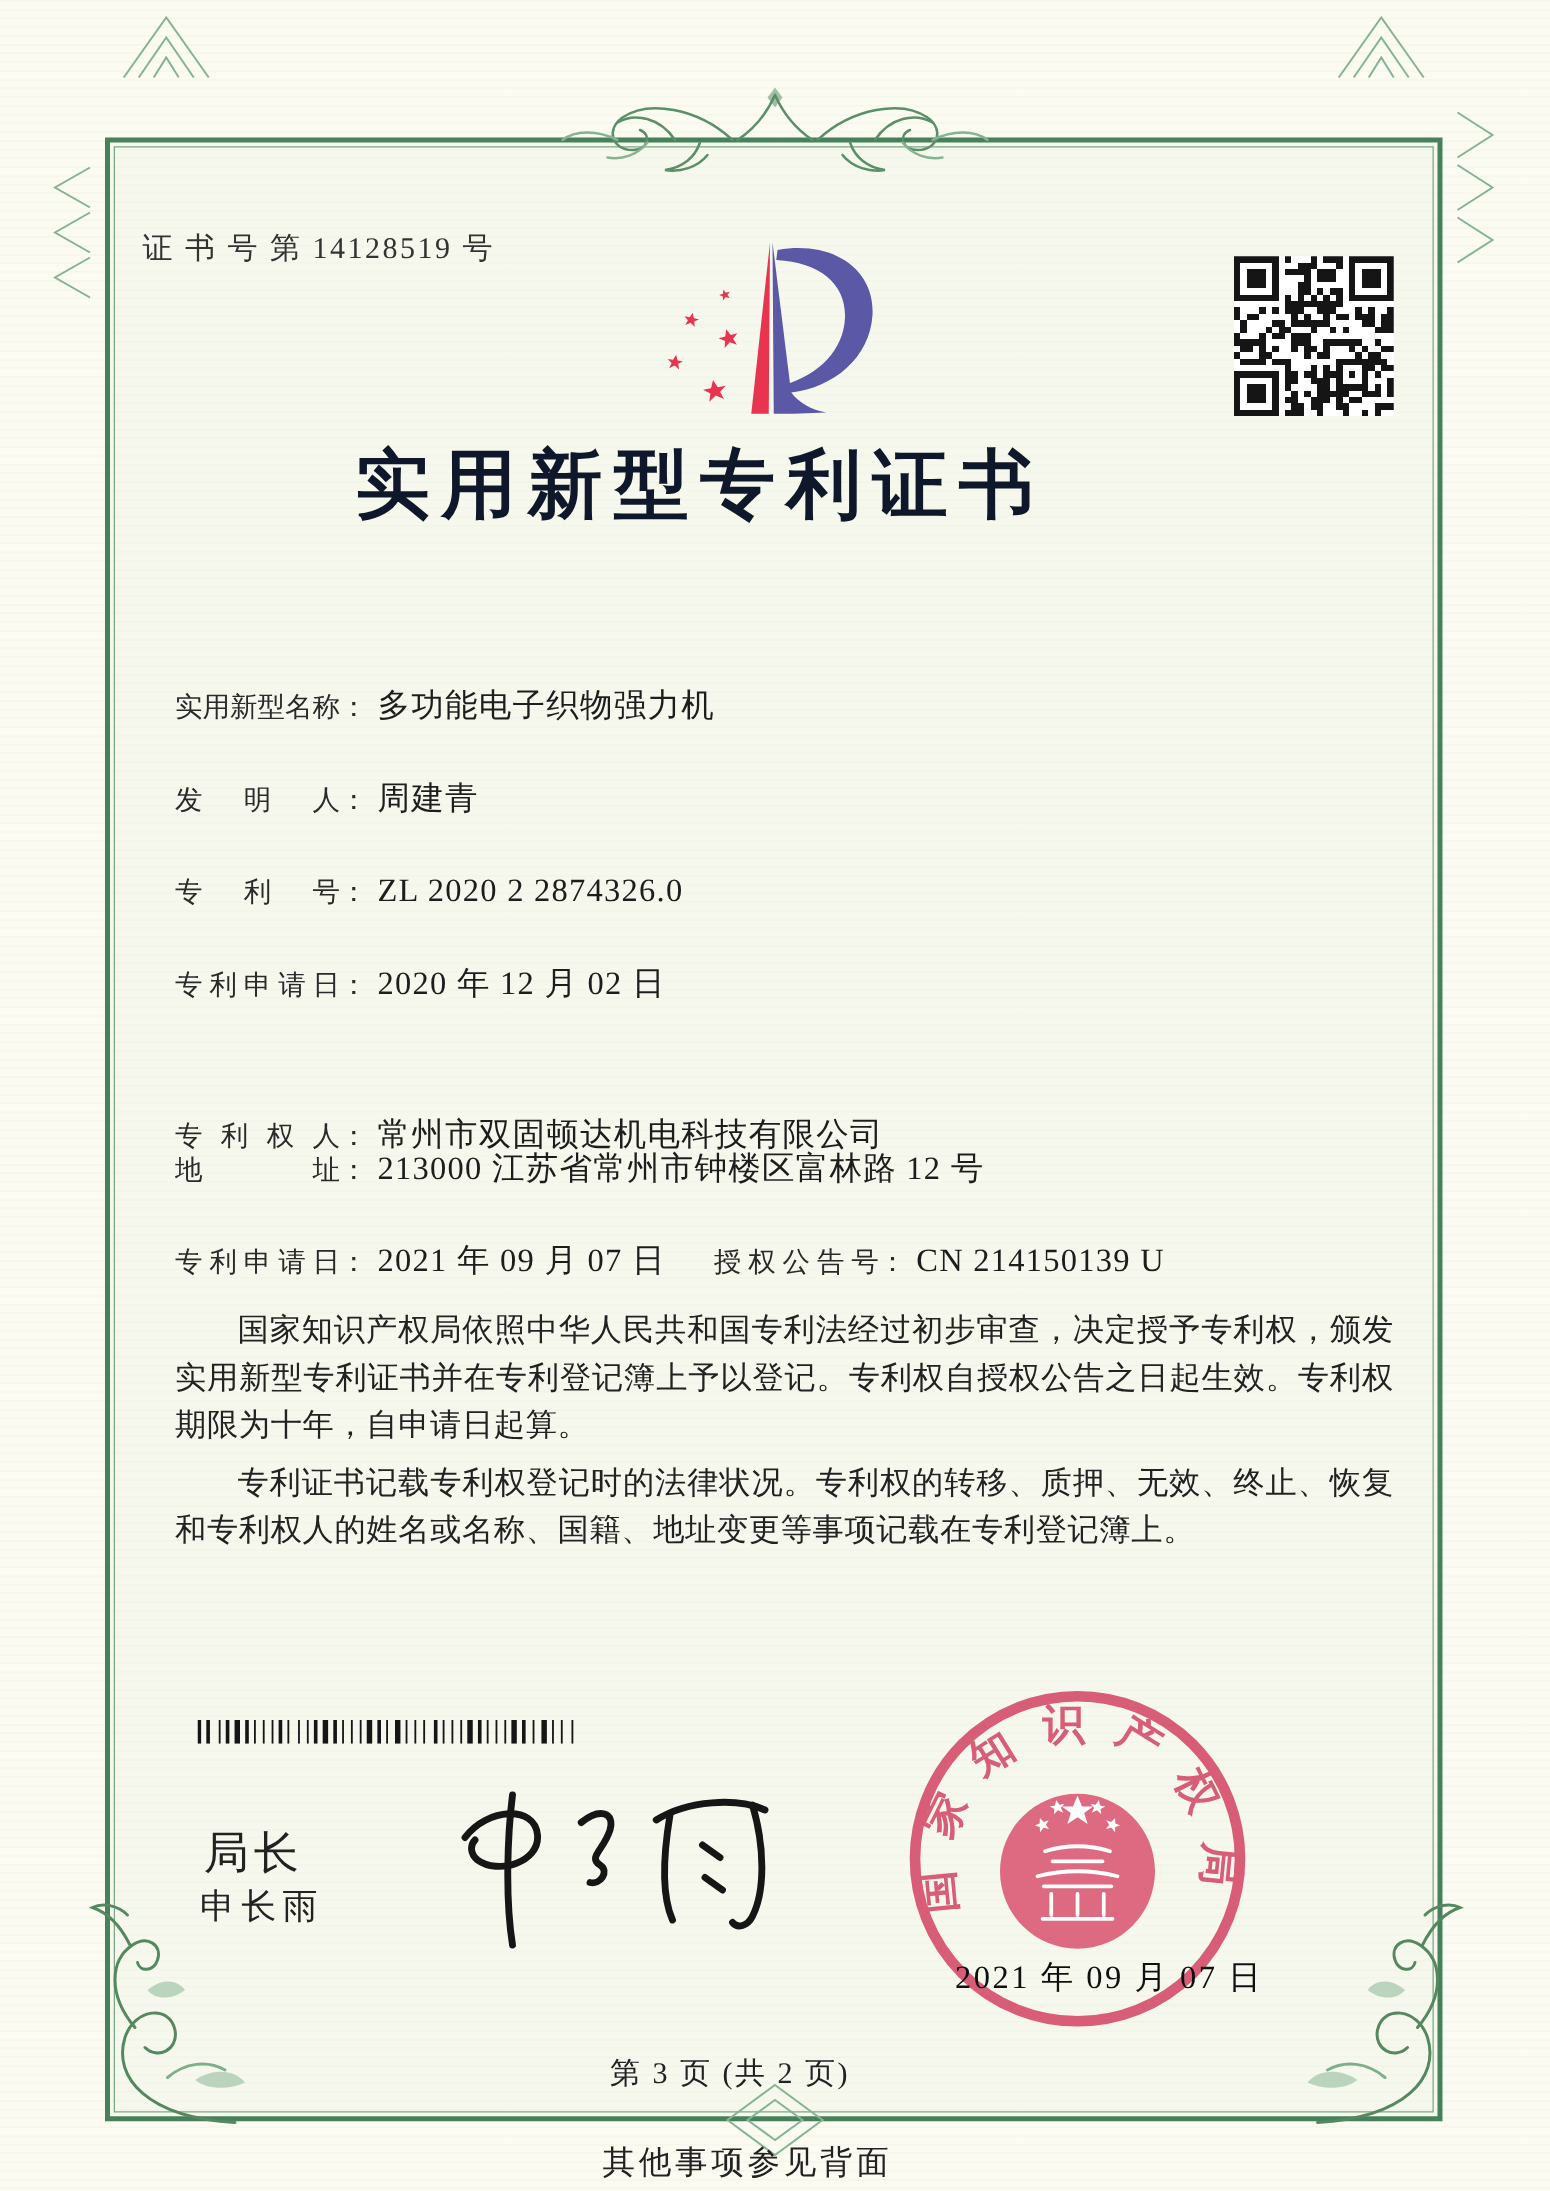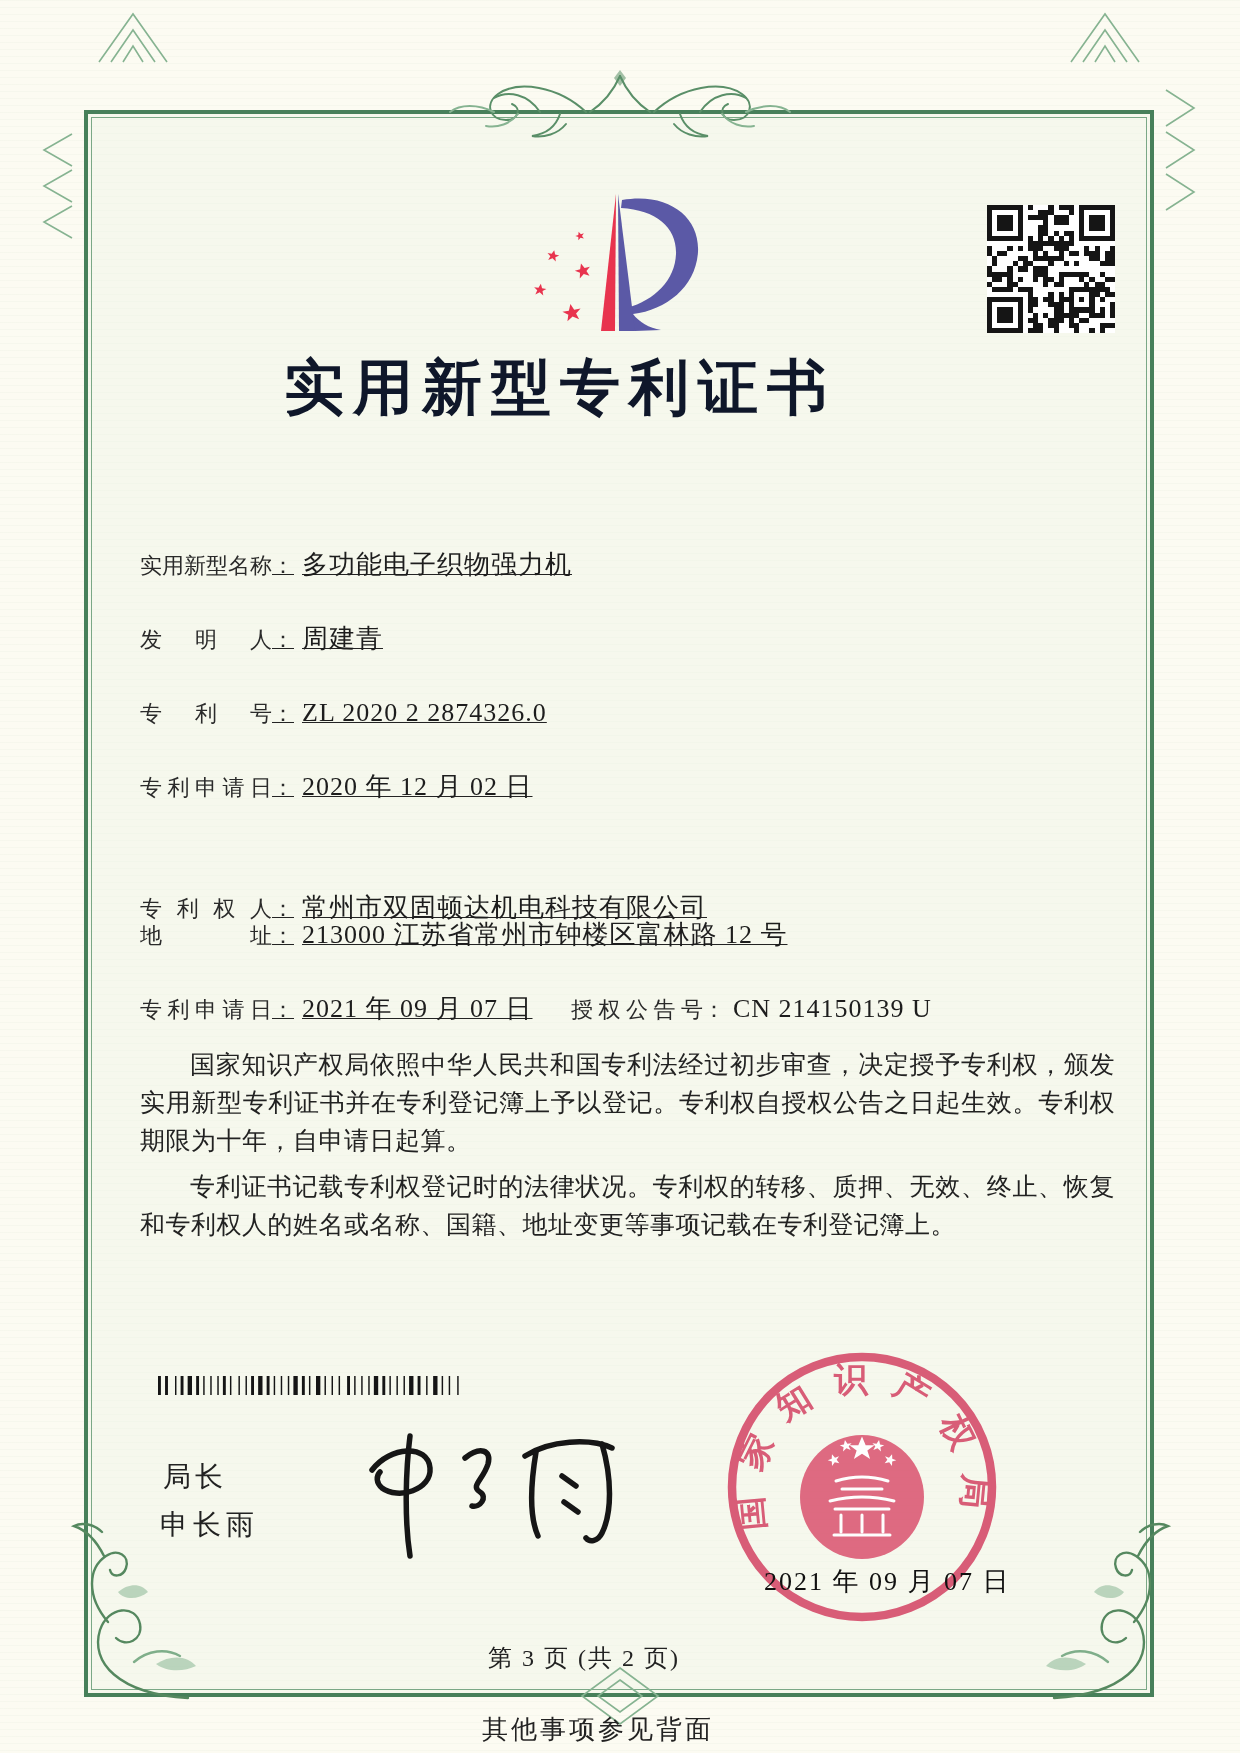--- a/index.html
+++ b/index.html
@@ -12,33 +12,33 @@
   .frame{position:absolute;left:84px;top:110px;width:1070px;height:1587px;
          border:4px solid #47805a;background:rgba(236,243,228,.35);box-sizing:border-box;}
   .frame::after{content:"";position:absolute;inset:3px;border:1px solid #7aa886;}
   .orn{position:absolute;pointer-events:none;}
   
   .certno{position:absolute;left:114px;top:182px;font-size:24px;letter-spacing:2px;color:#333;}
   
   .title{position:absolute;left:60px;right:180px;top:348px;margin:0;text-align:center;
          font-size:60px;font-weight:700;letter-spacing:9px;color:#0f172a;}
   
-  .frow{position:absolute;left:140px;right:100px;line-height:34px;text-decoration:underline;}
+  .frow{position:absolute;left:140px;right:100px;line-height:34px;}
   .flabel{display:inline-block;width:132px;text-align:justify;text-align-last:justify;
           font-size:22px;color:#2a2a2a;vertical-align:baseline;}
   .fcolon{font-size:22px;color:#2a2a2a;}
   .fvalue{font-size:26px;margin-left:8px;letter-spacing:1px;color:#1d1d1d;}
   .grant2{position:absolute;left:411px;top:0;margin-left:20px;}
   
   .bodytext{position:absolute;left:140px;top:1046px;width:975px;}
   .bodytext p{margin:0 0 0;font-size:25px;line-height:38px;text-align:justify;
               text-indent:50px;letter-spacing:.5px;color:#222;}
   .bodytext p + p{margin-top:8px;}
   
-  .signer-title{position:absolute;left:163px;top:1458px;font-size:28px;
+  .signer-title{position:absolute;left:163px;top:1458px;font-size:36px;
                 font-family:"Liberation Sans","DejaVu Sans",sans-serif;color:#222;letter-spacing:4px;text-align:center;}
   .signer-name{position:absolute;left:160px;top:1506px;font-size:28px;
                font-family:"Liberation Sans","DejaVu Sans",sans-serif;color:#222;letter-spacing:5px;}
   
   .sealdate{position:absolute;left:764px;top:1564px;font-size:26px;letter-spacing:2px;color:#101010;z-index:6;}
   
   .pageinfo{position:absolute;left:488px;top:1642px;font-size:24px;letter-spacing:2px;color:#222;}
   .backnote{position:absolute;left:482px;top:1712px;font-size:26px;letter-spacing:3px;color:#222;text-align:right;}
   .qr{position:absolute;left:987px;top:205px;width:128px;height:128px;}
   .barcode{position:absolute;left:158px;top:1376px;width:305px;height:19px;}
@@ -123,20 +123,21 @@
       </g>
     </g>
   </svg>
   <svg class="orn" style="left:578px;top:1666px;width:84px;height:60px" viewBox="0 0 84 60">
     <g stroke="#86b391" stroke-width="1.6" fill="none">
       <path d="M42,2 L80,30 L42,58 L4,30 Z"></path>
         <path d="M42,14 L64,30 L42,46 L20,30 Z"></path>
     </g>
   </svg>
 
+  <div class="certno">证 书 号 第 14128519 号</div>
 
   <svg class="logo" viewBox="0 0 200 157">
     <defs>
       <path id="star5" d="M0,-10 L2.94,-3.09 10,-3.09 4.29,1.18 6.47,8.09 0,3.82 -6.47,8.09 -4.29,1.18 -10,-3.09 -2.94,-3.09 Z"></path>
     </defs>
     <g fill="#5b59a6">
       <path d="M107,22 C152,14 185,38 183,74 C181,108 152,132 118,136 C112,137 108,134 112,130 C140,122 160,102 161,76 C162,50 142,32 106,30 Z"></path>
       <path d="M118,136 C124,144 134,150 146,152 L120,153 C114,147 111,141 110,136 Z"></path>
     </g>
     <g>

